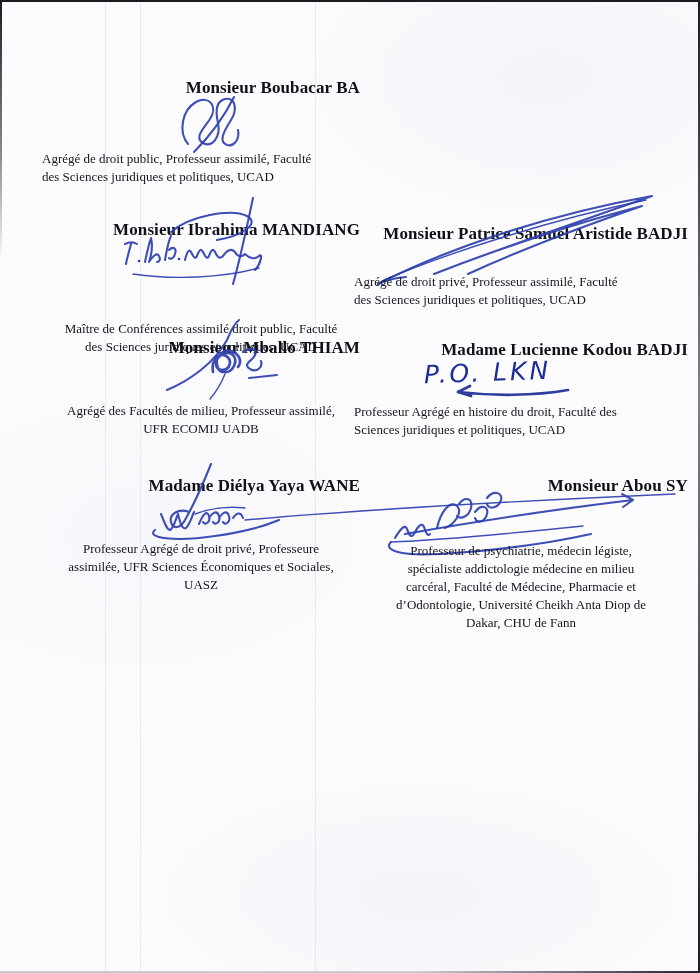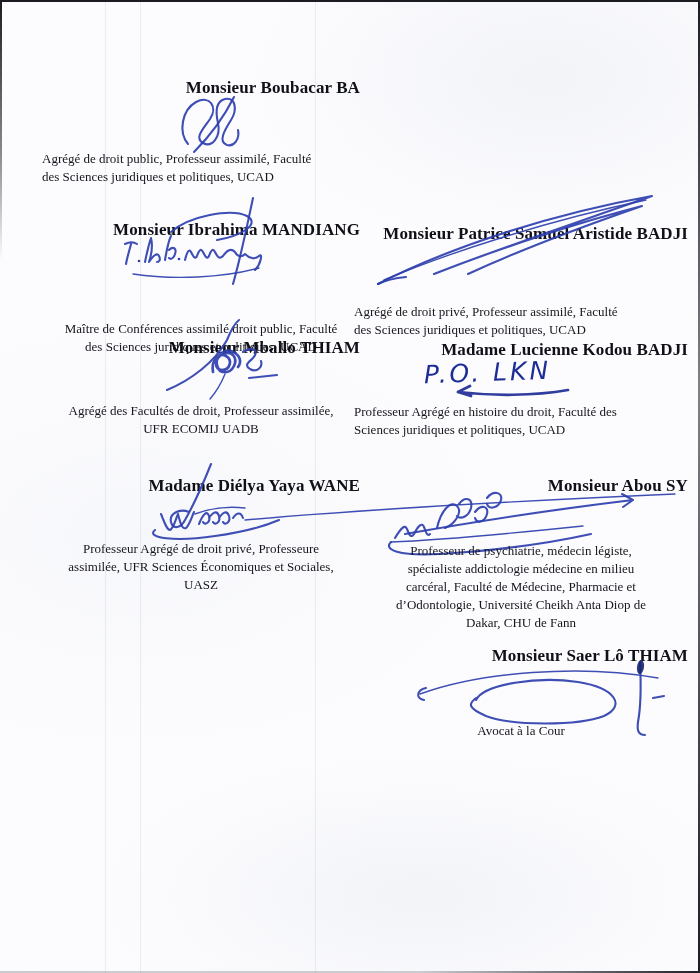--- a/index.html
+++ b/index.html
@@ -87,34 +87,34 @@
 des Sciences juridiques et politiques, UCAD</p>
   </div>
 
   <div class="sig-block al-left" style="left:354px;top:224px;width:334px;">
     <h3 class="sig-name">Monsieur Patrice Samuel Aristide BADJI</h3>
     <svg class="signature" style="left:16px;top:-30px;" width="290" height="96" viewBox="0 0 290 96">
       <path d="M8,90 C70,58 170,22 282,2 C220,24 130,54 64,80 C130,54 210,28 272,12 C220,30 150,56 98,80"></path>
       <path class="thin" d="M14,86 C80,58 180,26 276,6"></path>
       <path d="M8,90 C16,86 26,84 36,83"></path>
     </svg>
-    <p class="sig-desc" style="top:79px;">Agrégé de droit privé, Professeur assimilé, Faculté
+    <p class="sig-desc" style="top:49px;">Agrégé de droit privé, Professeur assimilé, Faculté
 des Sciences juridiques et politiques, UCAD</p>
   </div>
 
   <div class="sig-block al-center" style="left:42px;top:338px;width:318px;">
     <h3 class="sig-name">Monsieur Mballo THIAM</h3>
     <svg class="signature" style="left:121px;top:-20px;" width="130" height="86" viewBox="0 0 130 86">
       <path d="M4,72 C28,62 52,44 64,22 C68,12 72,5 76,2"></path>
       <path class="bold" d="M50,54 C48,42 56,34 63,38 C70,42 67,52 59,52 C51,52 51,40 60,36 C69,32 75,40 71,48 C67,56 56,57 54,47 C52,37 62,30 70,34 C77,37 79,44 75,49"></path>
       <path d="M80,34 C90,28 97,32 90,40 C85,45 81,47 87,51 C94,55 100,49 98,43"></path>
       <path d="M86,60 L114,57"></path>
       <path class="thin" d="M62,56 C58,66 53,74 47,81"></path>
     </svg>
-    <p class="sig-desc" style="top:64px;">Agrégé des Facultés de droit, Professeur assimilée,
+    <p class="sig-desc" style="top:64px;">Agrégé des Facultés de milieu, Professeur assimilé,
 UFR ECOMIJ UADB</p>
   </div>
 
   <div class="sig-block al-left" style="left:354px;top:340px;width:334px;">
     <h3 class="sig-name">Madame Lucienne Kodou BADJI</h3>
     <svg class="signature dark" style="left:64px;top:14px;" width="200" height="46" viewBox="0 0 200 46">
       <text class="marker-text" x="6" y="26" transform="rotate(-2 100 20)">P.O.  LKN</text>
       <path class="bold dark" d="M150,36 C116,42 74,42 40,38 M40,38 L52,32 M40,38 L53,42"></path>
     </svg>
     <p class="sig-desc" style="top:63px;">Professeur Agrégé en histoire du droit, Faculté des
@@ -146,30 +146,18 @@
       <path class="thin" d="M80,50 C96,44 114,42 130,44"></path>
       <path class="thin" d="M130,56 C220,48 380,38 560,30"></path>
       <path d="M40,66 C30,74 60,78 100,72 C130,68 150,62 164,56"></path>
     </svg>
     <p class="sig-desc" style="top:64px;">Professeur Agrégé de droit privé, Professeure
 assimilée, UFR Sciences Économiques et Sociales,
 UASZ</p>
   </div>
 
 
-  <div class="sig-block al-center" style="left:354px;top:646px;width:334px;">
-    <h3 class="sig-name">Monsieur Saer Lô THIAM</h3>
-    <svg class="signature" style="left:56px;top:12px;" width="255" height="84" viewBox="0 0 255 84">
-      <path class="thin" d="M10,36 C70,14 170,6 248,20"></path>
-      <path d="M16,30 C7,32 5,40 14,42"></path>
-      <path d="M66,42 C74,26 128,18 168,24 C206,30 216,48 194,58 C168,68 102,68 76,58 C58,50 58,46 66,40"></path>
-      <path d="M230,4 C231,24 231,48 228,64 C227,72 228,77 235,77"></path>
-      <path d="M243,40 L254,38"></path>
-      <ellipse cx="230.5" cy="9" rx="3.5" ry="7" fill="#16226e" stroke="none" opacity="0.9" transform="rotate(8 230 9)"></ellipse>
-    </svg>
-    <p class="sig-desc" style="top:76px;">Avocat à la Cour</p>
-  </div>
 
   <div class="edge-top"></div>
   <div class="edge-right"></div>
   <div class="edge-left"></div>
   <div class="edge-bottom"></div>
 </div>
 
 </body></html>

